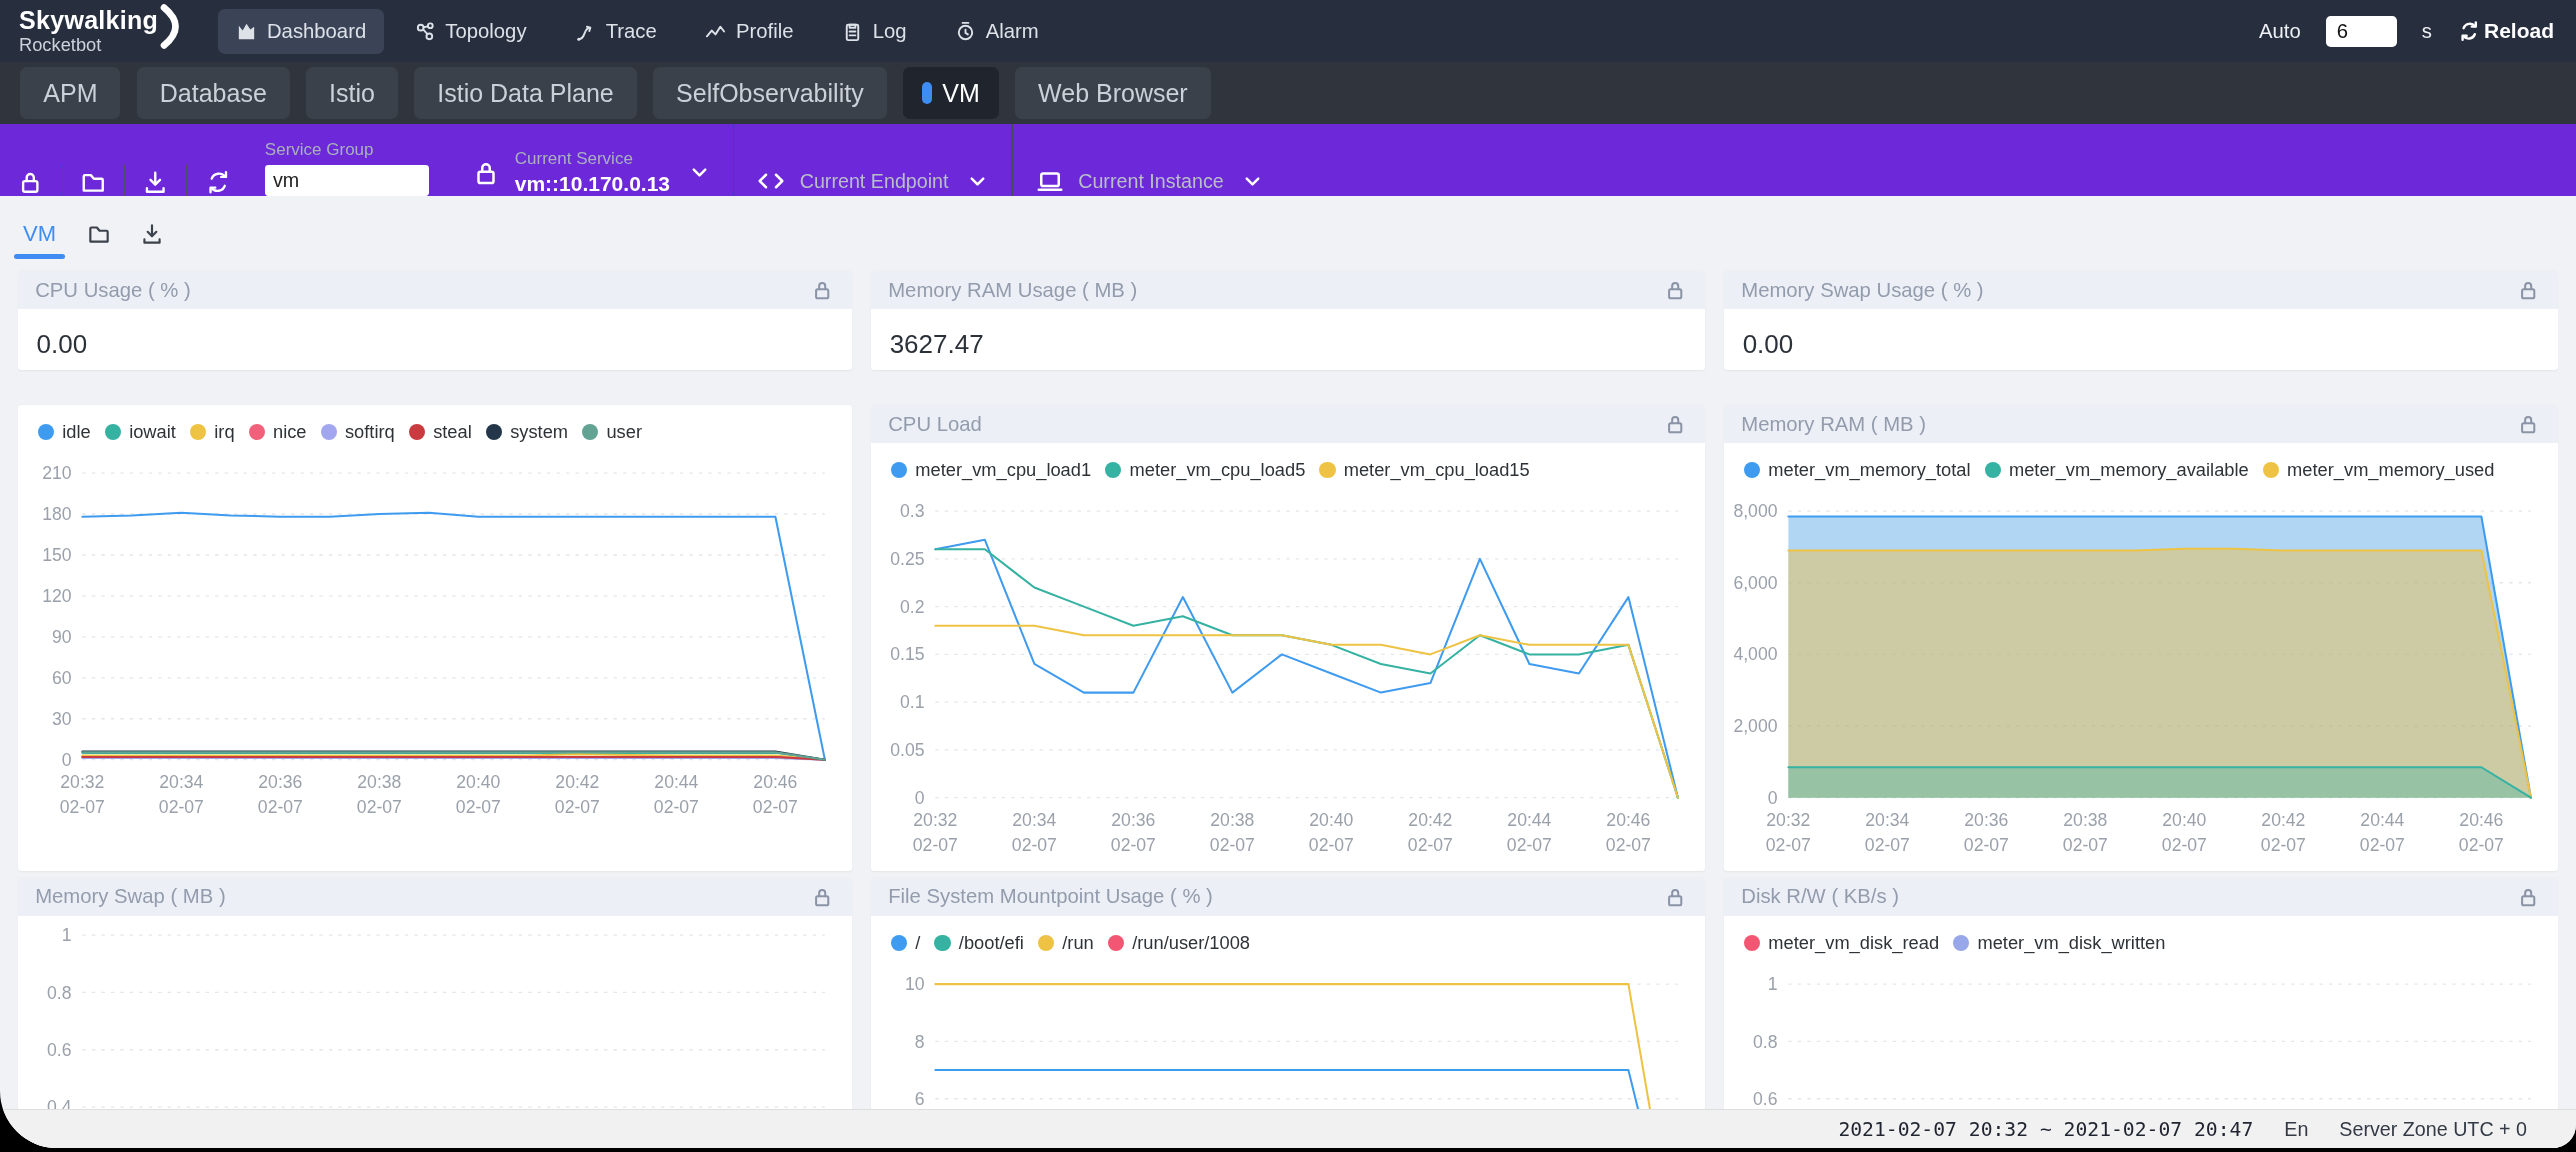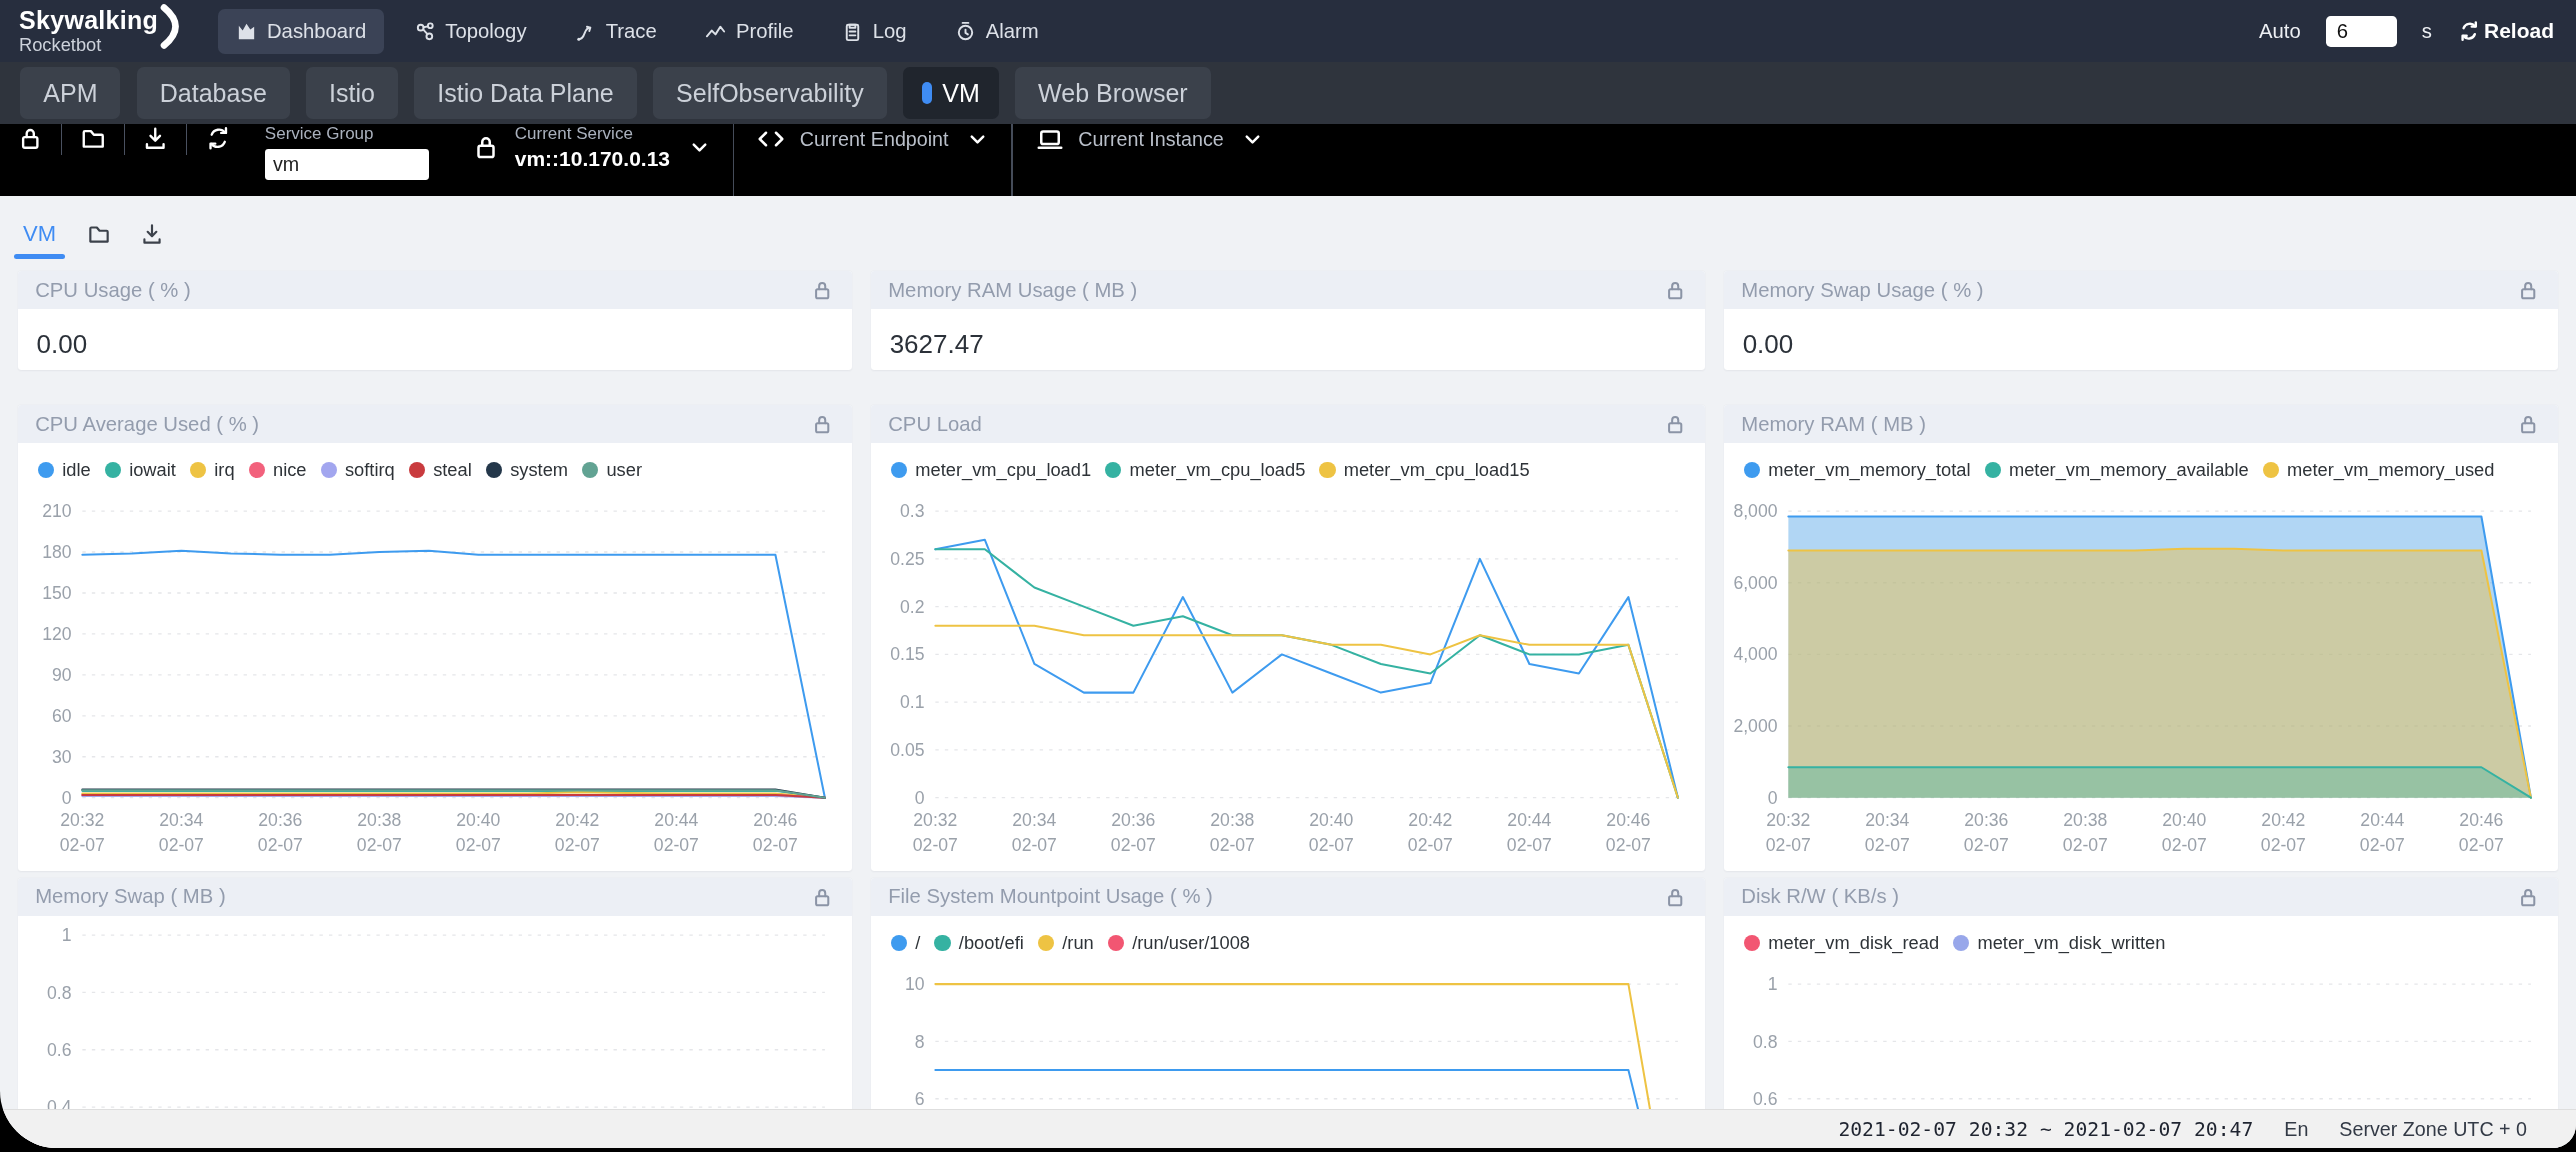--- a/index.html
+++ b/index.html
@@ -53,21 +53,21 @@
   }
   .chip {
     background:#3b414b; color:#ccd1d9; font-size:25px; padding:11.5px 23px;
     border-radius:6.8px; cursor:pointer; white-space:nowrap;
   }
   .chip.active { background:#20252d; color:#fff; display:flex; align-items:center; gap:10.2px; padding:11.5px 19px; }
   .chip-pill { width:10.2px; height:22.4px; border-radius:5.4px; background:#3f8cf3; }
 
   
   .toolbar {
-    height:72px; background:#000000; display:flex; align-items:flex-start; color:#fff;
+    height:72px; background:#6d28d9; display:flex; align-items:flex-end; color:#fff;
   }
   .tool-btn { padding:0 16.3px; display:flex; align-items:center; cursor:pointer; }
   .tool-ic { width:28.5px; height:28.5px; stroke:#fff; fill:none; stroke-width:2; stroke-linecap:round; stroke-linejoin:round; }
   .vdiv-sm { width:1.4px; height:31px; background:#4a5160; }
   .vdiv-lg { width:1.4px; height:72px; background:#454c59; }
 
   .svc-group { display:flex; flex-direction:column; justify-content:center; gap:4.7px; margin:0 20.3px 0 16.3px; }
   .svc-group-label { font-size:17px; color:#aab1bd; }
   .svc-group-input {
     width:164px; height:31px; border:none; border-radius:3.4px; background:#fff;
@@ -328,27 +328,20 @@
             <svg class="lock-svg" viewBox="0 0 24 24">
               <rect x="6" y="11" width="12" height="9" rx="1.5"></rect>
               <path d="M9 11V8a3 3 0 0 1 6 0v3"></path>
             </svg>
           </div>
           <div class="metric-value">0.00</div>
         </div>
       </div>
     <div class="grid-row" id="row2">
         <div class="card card-lg">
-          <div class="card-header">
-            <span class="card-title">CPU Average Used ( % )</span>
-            <svg class="lock-svg" viewBox="0 0 24 24">
-              <rect x="6" y="11" width="12" height="9" rx="1.5"></rect>
-              <path d="M9 11V8a3 3 0 0 1 6 0v3"></path>
-            </svg>
-          </div>
           <div class="legend">
             <span class="legend-item">
               <span class="legend-dot" style="background:#3e9bef"></span>
               <span class="legend-label">idle</span>
             </span>
             <span class="legend-item">
               <span class="legend-dot" style="background:#35b2a2"></span>
               <span class="legend-label">iowait</span>
             </span>
             <span class="legend-item">

